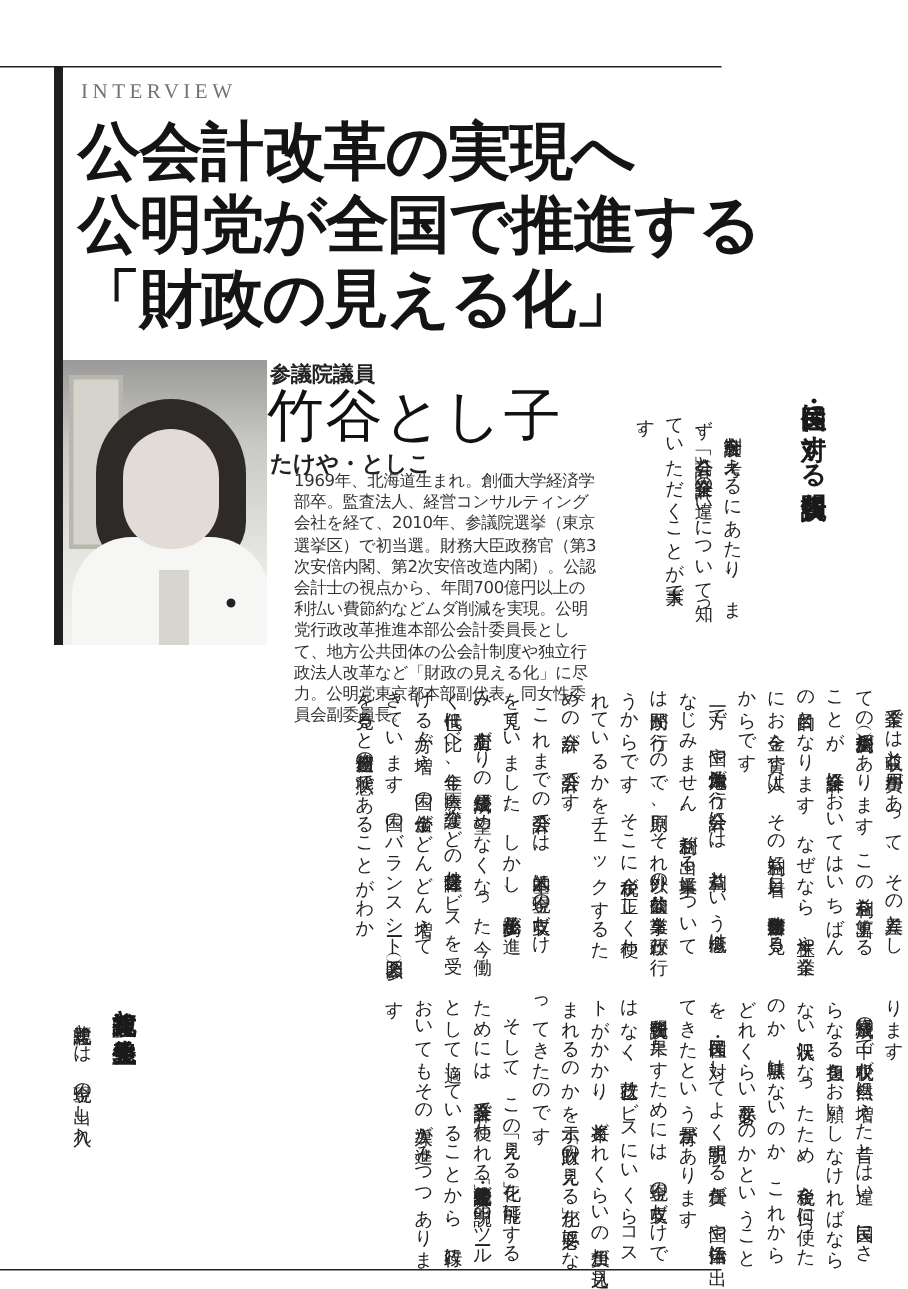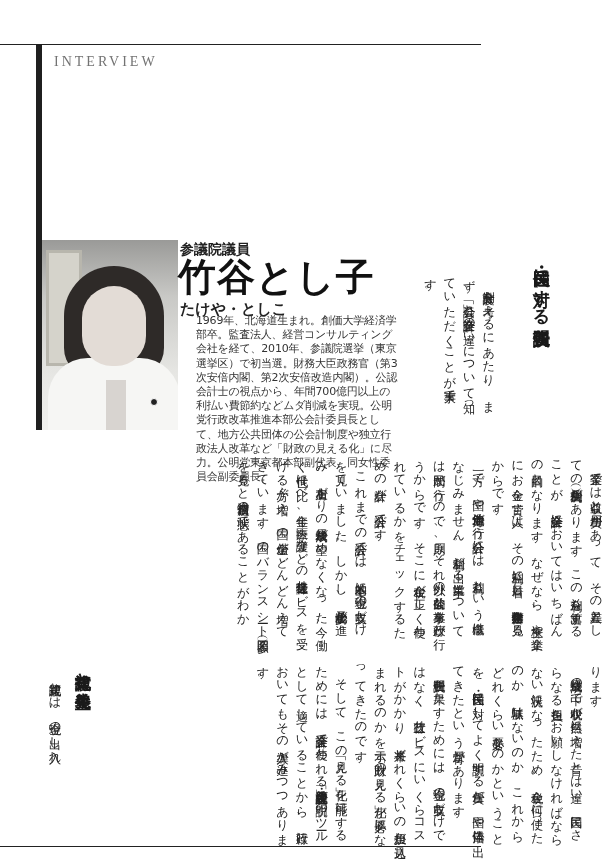--- a/index.html
+++ b/index.html
@@ -24,21 +24,21 @@
   .photo .face { position:absolute; left:40px; top:46px; width:64px; height:80px;
                  border-radius:32px 32px 30px 30px; background:#e3dcd6; }
   .photo .jacket { position:absolute; left:6px; top:118px; width:132px; height:90px;
                    border-radius:40px 40px 0 0; background:#f6f6f4; }
   .photo .blouse { position:absolute; left:64px; top:140px; width:20px; height:60px; background:#d8d4d0; }
   .photo .pin { position:absolute; left:108px; top:158px; width:6px; height:6px; border-radius:50%;
                 background:#222; border:1px solid #fff; }
   .bio-role { position:absolute; left:180px; top:241px; font-family:"DejaVu Sans", sans-serif;
               font-weight:bold; font-size:14px; color:#222; }
   .bio-name { position:absolute; left:178px; top:252px; font-family:"DejaVu Sans", sans-serif;
-              font-weight:bold; font-size:38px; letter-spacing:1px; color:#111; }
+              font-weight:normal; font-size:38px; letter-spacing:1px; color:#111; }
   .bio-kana { position:absolute; left:180px; top:300px; font-family:"DejaVu Sans", sans-serif;
               font-weight:bold; font-size:15px; color:#222; }
   .bio-text { position:absolute; left:196px; top:314px; width:205px; font-family:"DejaVu Sans", sans-serif;
               font-size:11px; line-height:14.2px; color:#333; letter-spacing:-0.2px; }
   .vcol { position:absolute; writing-mode:vertical-rl; font-family:"DejaVu Serif", serif; color:#222; }
   .intro-heading { position:absolute; left:530px; top:258px; writing-mode:vertical-rl;
                    font-family:"DejaVu Serif", serif; font-weight:bold; font-size:17px;
                    line-height:24px; height:136px; color:#1a1a1a; }
   .intro-text { left:420px; top:270px; height:140px; font-size:12.2px; line-height:19.4px; }
   .body-block { font-size:12.2px; line-height:19.6px; }
@@ -51,20 +51,23 @@
 </style>
 </head>
 <body>
 
 <div class="top-rule"></div>
 <div class="side-bar"></div>
 
 <div class="kicker">INTERVIEW</div>
 
 <div class="headline">
+  <div>公会計改革の実現へ</div>
+  <div>公明党が全国で推進する</div>
+  <div>「財政の見える化」</div>
 </div>
 
 <div class="photo">
   <div class="frame"></div>
   <div class="hair"></div>
   <div class="jacket"></div>
   <div class="blouse"></div>
   <div class="face"></div>
   <div class="pin"></div>
 </div>

